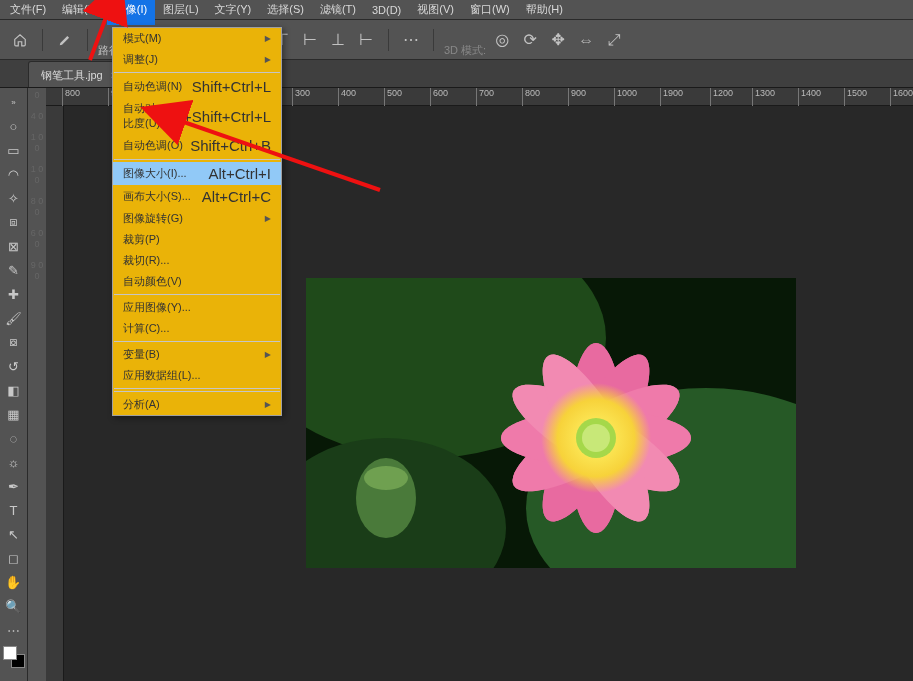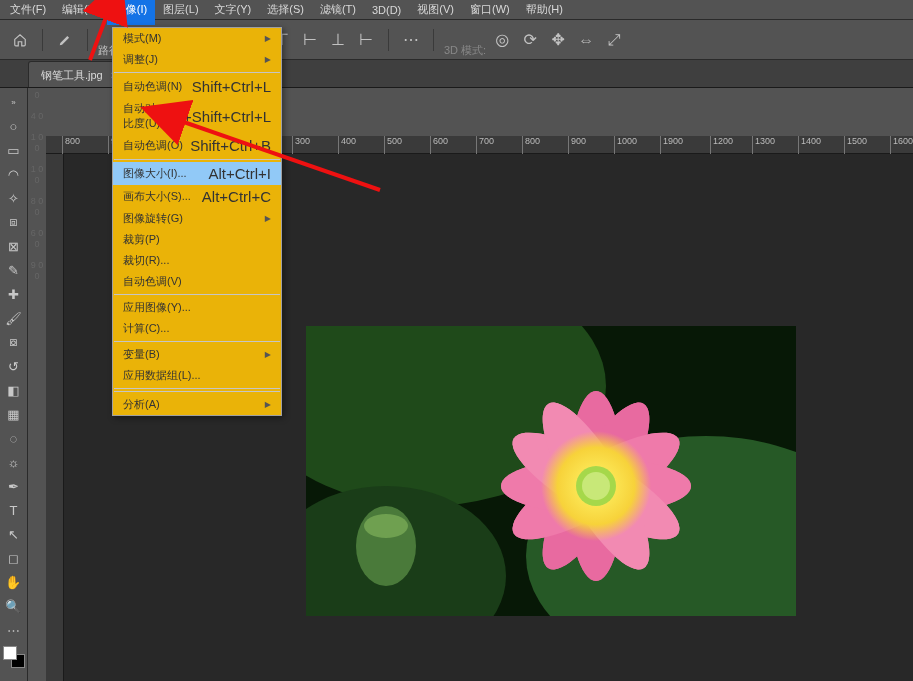--- a/index.html
+++ b/index.html
@@ -24,21 +24,21 @@
 .strip-btn.expand { color: #c8c8c8; font-size: 8px; }
 .color-swatch-wrap { width: 22px; height: 22px; margin-top: 4px; position: relative; }
 .swatch-fg { width: 14px; height: 14px; background: #fff; border: 1px solid #888; position: absolute; top: 0; left: 0; }
 .swatch-bg { width: 14px; height: 14px; background: #000; border: 1px solid #888; position: absolute; bottom: 0; right: 0; }
 
 
 .tool-readout { position: absolute; top: 88px; left: 28px; width: 18px; color: #666; font-size: 9px; text-align: center; line-height: 11px; padding-top: 2px; }
 .tool-readout div { margin-bottom: 10px; }
 
 
-.canvas-area { position: absolute; top: 88px; left: 46px; right: 0; bottom: 0; background: #282828; overflow: hidden; margin-top: 48px; }
+.canvas-area { position: absolute; top: 88px; left: 46px; right: 0; bottom: 0; background: #282828; overflow: hidden; }
 .ruler-h { position: absolute; top: 0; left: 0; right: 0; height: 18px; background: #3a3a3a; border-bottom: 1px solid #1a1a1a; display: flex; }
 .ruler-tick { font-size: 9px; color: #bbb; border-left: 1px solid #777; padding-left: 2px; height: 18px; line-height: 11px; position: absolute; }
 .ruler-v { position: absolute; top: 18px; left: 0; width: 18px; bottom: 0; background: #3a3a3a; border-right: 1px solid #1a1a1a; }
 .canvas-image { position: absolute; top: 190px; left: 260px; width: 490px; height: 290px; background: #0a1a08; overflow: hidden; }
 
 
 .dropdown { position: absolute; top: 15px; left: 112px; width: 170px; background: #eab308; border: 1px solid #a0a0a0; box-shadow: 2px 2px 6px rgba(0,0,0,0.4); z-index: 100; margin-top: 12px; }
 .dropdown-item { display: flex; justify-content: space-between; align-items: center; padding: 3px 10px; font-size: 11px; color: #333; cursor: pointer; }
 .dropdown-item.highlighted { background: #91c9f7; }
 .dropdown-item .shortcut { color: #333; font-size: 15px; }
@@ -250,21 +250,21 @@
       <span>图像旋转(G)</span>
       <span class="arrow">▶</span>
     </div>
     <div class="dropdown-item">
       <span>裁剪(P)</span>
     </div>
     <div class="dropdown-item">
       <span>裁切(R)...</span>
     </div>
     <div class="dropdown-item">
-      <span>自动色调(V)</span>
+      <span>自动颜色(V)</span>
     </div>
     <div class="dropdown-sep"></div>
     <div class="dropdown-item">
       <span>应用图像(Y)...</span>
     </div>
     <div class="dropdown-item">
       <span>计算(C)...</span>
     </div>
     <div class="dropdown-sep"></div>
     <div class="dropdown-item">

